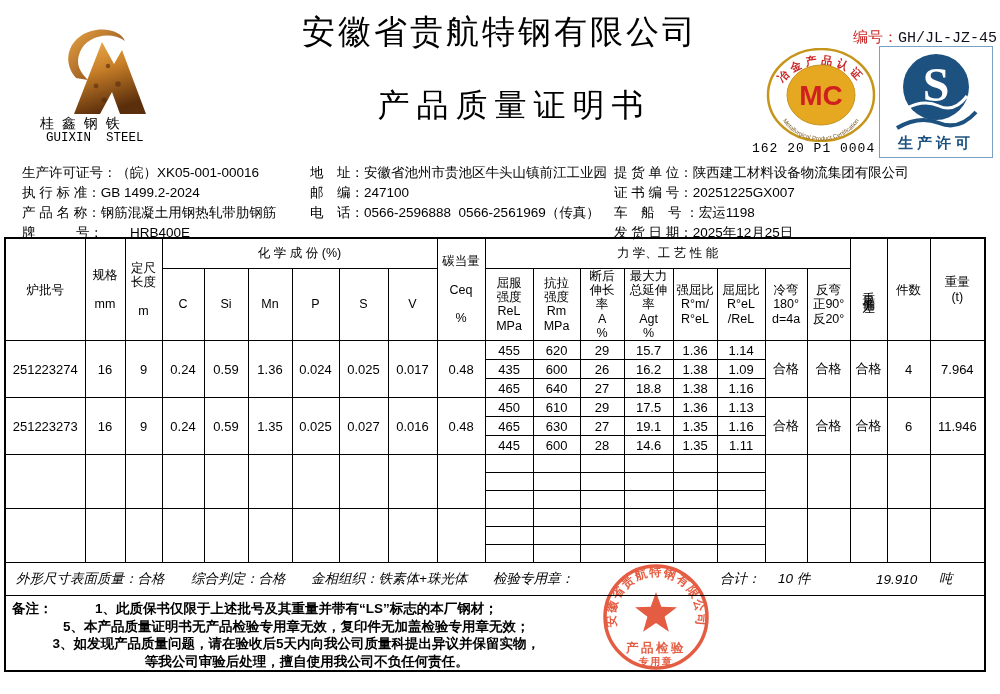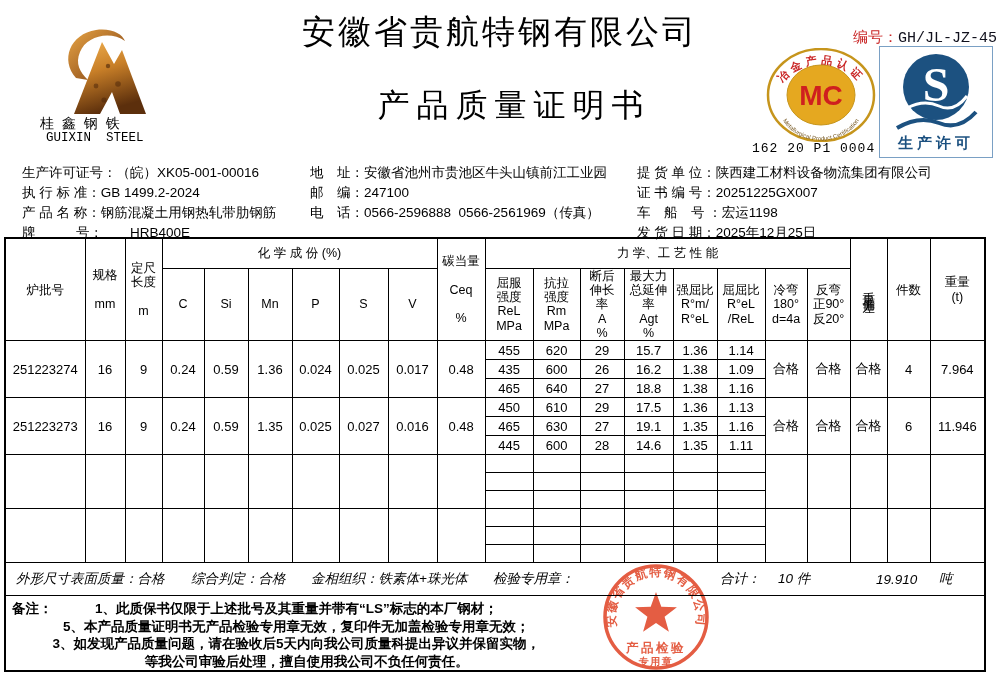--- a/index.html
+++ b/index.html
@@ -27,21 +27,21 @@
   .logo-cn { position:absolute; left:40px; top:115px; width:126px; font-size:14px; letter-spacing:2px; white-space:pre; }
   .logo-en { position:absolute; left:46px; top:131px; width:126px; font-size:12.5px; font-family:"Liberation Mono","DejaVu Sans Mono",monospace; white-space:pre; }
   .mc-badge { position:absolute; left:766px; top:48px; }
   .mc-code { position:absolute; left:752px; top:141px; font-size:13px; letter-spacing:1px; font-family:"Liberation Mono","DejaVu Sans Mono",monospace; }
   .qs-badge { position:absolute; left:879px; top:46px; }
   
   .info { position:absolute; top:163px; left:0; width:1000px; font-size:13.5px; }
   .info-col { position:absolute; top:0; }
   .info-col.c1 { left:22px; }
   .info-col.c2 { left:310px; }
-  .info-col.c3 { left:637px; }
+  .info-col.c3 { left:614px; }
   .info-line { height:20px; line-height:20px; white-space:pre; }
   
   table.cert {
     position:absolute; left:4px; top:237px;
     border-collapse:collapse; table-layout:fixed; width:980px;
     border:2px solid #000;
   }
   table.cert td {
     border:1px solid #000; text-align:center; vertical-align:middle;
     padding:0; font-size:13px; overflow:hidden;

